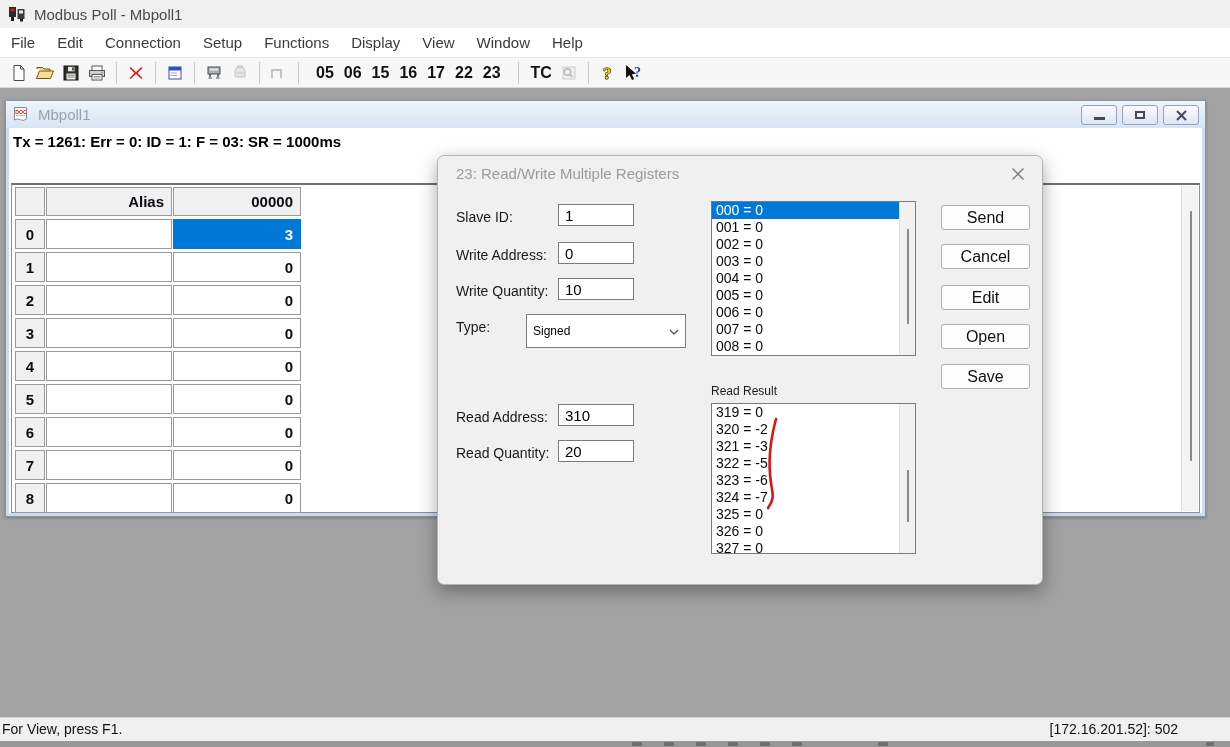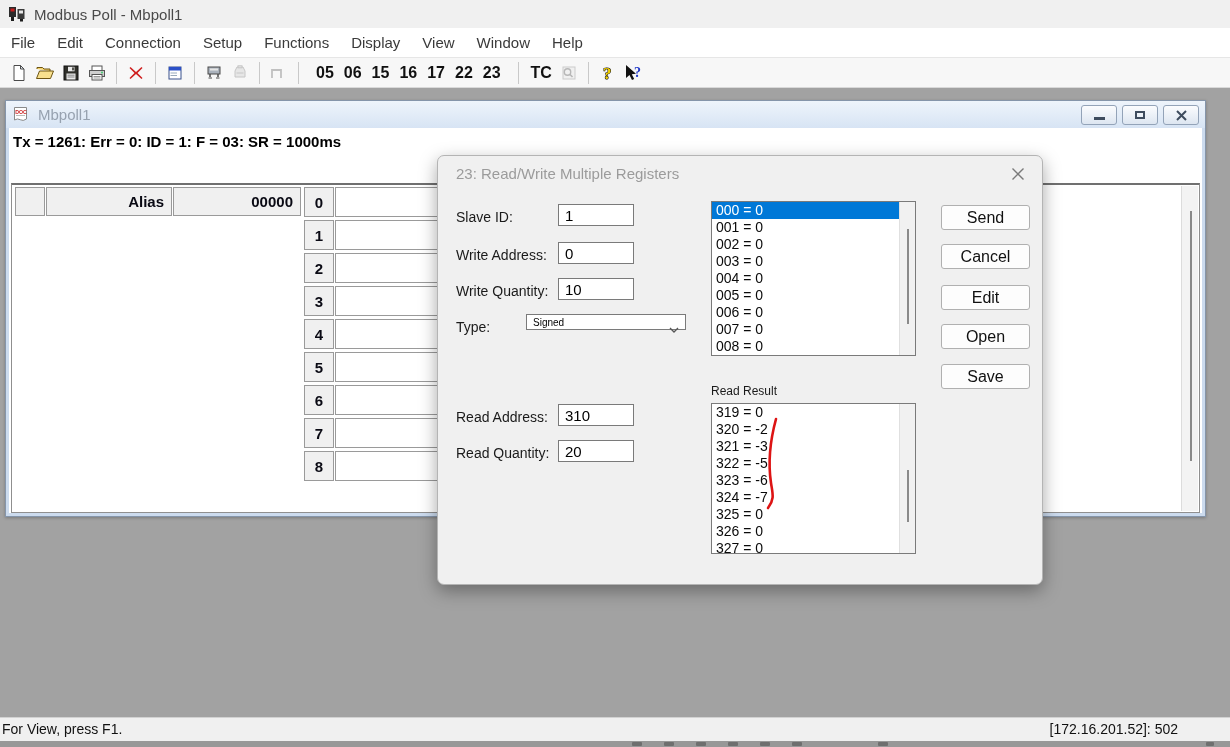--- a/index.html
+++ b/index.html
@@ -44,21 +44,21 @@
   .child-body { position:absolute; left:3px; top:27px; right:3px; bottom:3px; background:#ffffff; }
   .tx-line { position:absolute; left:4px; top:5px; font-size:15px; font-weight:700; color:#000; white-space:nowrap; }
 
   
   .grid-area { position:absolute; left:2px; top:55px; right:2px; height:330px;
     background:#ffffff; border:1px solid #8f8f8f; border-top:2px solid #707070; }
   .grid-scrollbar { position:absolute; top:1px; bottom:1px; right:1px; width:17px;
     background:#f3f3f3; border-left:1px solid #dcdcdc; }
   .grid-scroll-thumb { position:absolute; left:8px; top:25px; width:2px; height:250px; background:#8a8a8a; }
 
-  .grid-table { position:absolute; left:3px; top:2px; display:flex; flex-direction:row; gap:3px; }
+  .grid-table { position:absolute; left:3px; top:2px; display:flex; flex-direction:column; gap:3px; }
   .g-row { display:flex; gap:1px; }
   .g-cell { border:1px solid #9a9a9a; font-size:15px; font-weight:700; color:#0a0a14;
     display:flex; align-items:center; background:#fff; }
   .g-corner { width:30px; height:29px; background:#f0f0f0; }
   .g-h-alias { width:126px; height:29px; background:#f0f0f0; justify-content:flex-end; padding-right:7px; }
   .g-h-val { width:128px; height:29px; background:#f0f0f0; justify-content:flex-end; padding-right:7px; }
   .g-rowhead { width:30px; height:30px; background:#f0f0f0; justify-content:center; }
   .g-alias { width:126px; height:30px; }
   .g-val { width:128px; height:30px; justify-content:flex-end; padding-right:7px; }
   .g-val.selected { background:#0078d7; border-color:#0078d7; color:#ffffff; }
@@ -68,22 +68,22 @@
     background:#f0f0f0; border:1px solid #b4b4b4; border-radius:7px;
     box-shadow:0 6px 18px rgba(0,0,0,.35); z-index:50;margin-left:40px; }
   .dialog-titlebar { position:absolute; left:0; top:0; right:0; height:34px; display:flex; align-items:center; }
   .dialog-title { font-size:15px; color:#9b9b9b; margin-left:18px; }
   .dialog-close { position:absolute; right:14px; top:8px; width:20px; height:20px;
     display:flex; align-items:center; justify-content:center; }
 
   .dlg-label { position:absolute; font-size:14px; color:#1a1a1a; }
   .dlg-input { position:absolute; width:76px; height:22px; background:#fff; border:1px solid #7a7a7a;
     font-family:"Liberation Sans", sans-serif; font-size:15px; padding:0 0 0 6px; color:#000; }
-  .dlg-combo { position:absolute; left:88px; top:158px; width:160px; height:16px; background:#fff;
-    border:1px solid #7a7a7a; display:flex; align-items:center; padding-left:6px; font-size:10px; color:#000; }
+  .dlg-combo { position:absolute; left:88px; top:158px; width:160px; height:34px; background:#fff;
+    border:1px solid #7a7a7a; display:flex; align-items:center; padding-left:6px; font-size:12px; color:#000; }
   .combo-arrow { position:absolute; right:6px; top:9px; }
 
   .listbox { position:absolute; width:205px; background:#ffffff; border:1px solid #7a7a7a; overflow:hidden; }
   .lb-write { left:273px; top:45px; height:155px; }
   .lb-read  { left:273px; top:247px; height:151px; }
   .lb-item { height:17px; line-height:17px; font-size:14px; color:#0a0a0a; padding-left:4px; white-space:nowrap; }
   .lb-item.selected { background:#0078d7; color:#fff; }
   .lb-scrollbar { position:absolute; top:0; bottom:0; right:0; width:16px; background:#f1f1f1; border-left:1px solid #e0e0e0; }
   .lb-thumb { position:absolute; left:7px; width:2px; background:#8a8a8a; }
   .thumb-write { top:27px; height:95px; }

